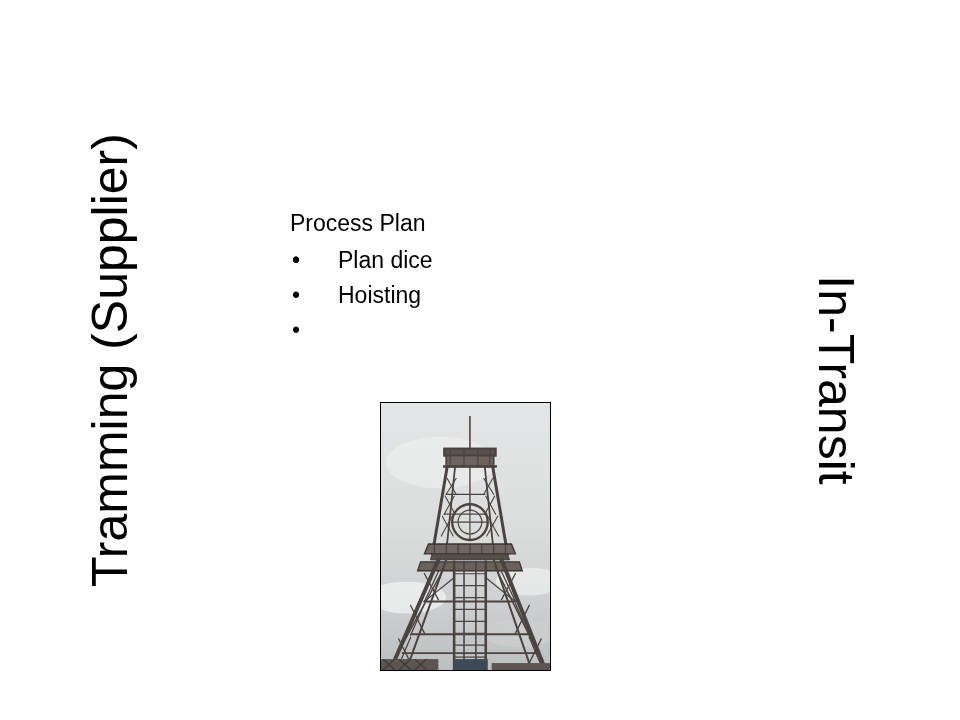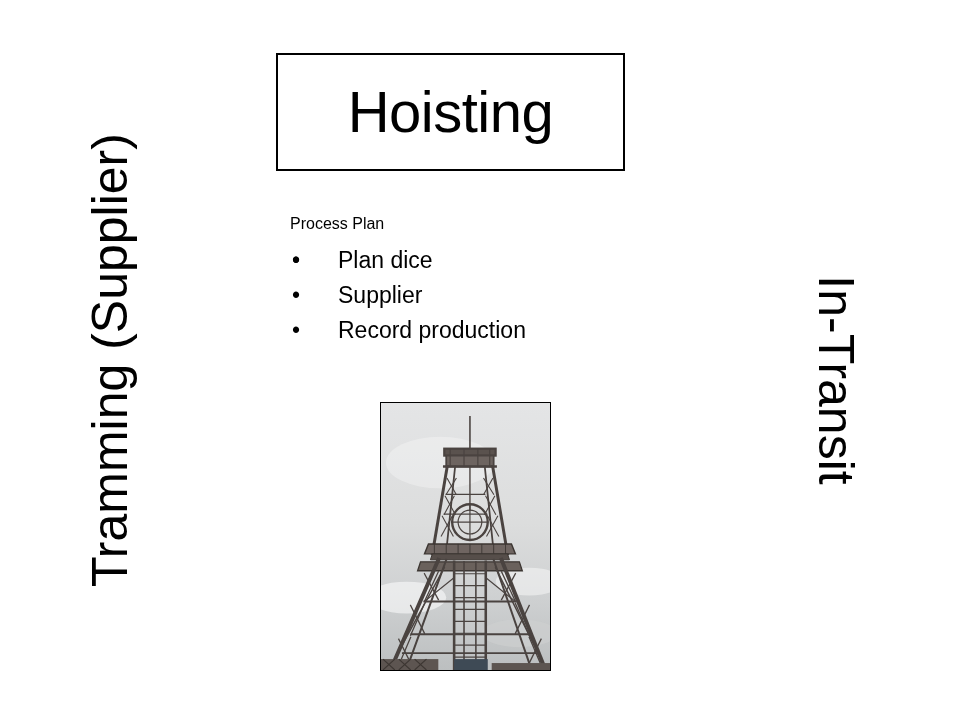--- a/index.html
+++ b/index.html
@@ -44,21 +44,21 @@
   }
 
   
   #process-plan {
     position: absolute;
     left: 290px;
     top: 208px;
     width: 330px;
   }
   #process-plan-heading {
-    font-size: 16px;
+    font-size: 23px;
     font-weight: 400;
     line-height: 31px;
     color: #000000;
     margin: 0 0 4px 0;
     white-space: nowrap;
   }
   ul#process-plan-list {
     list-style: none;
     margin: 0;
     padding: 0;
@@ -129,41 +129,37 @@
     display: block;
     width: 100%;
     height: 100%;
   }
 </style>
 </head>
 <body>
 
 <div id="slide">
 
-  <div id="title-box">
-    <span id="title-text">Hoisting</span>
-  </div>
 
   <div id="process-plan">
     <div id="process-plan-heading">Process Plan</div>
     <ul id="process-plan-list">
       <li>
         <span class="bullet-glyph">•</span>
       </li>
       <li>
         <span class="bullet-glyph">•</span>
         <span>Plan dice</span>
       </li>
       <li>
         <span class="bullet-glyph">•</span>
-        <span>Supplier</span>
-      </li>
-      <li>
-        <span class="bullet-glyph">•</span>
-        <span>Record production</span>
+        <span>Hoisting</span>
+      </li>
+      <li>
+        <span class="bullet-glyph">•</span>
       </li>
     </ul>
   </div>
 
   <div id="lane-label-left" class="lane-label">Tramming (Supplier)</div>
 
   <div id="lane-label-right" class="lane-label">In-Transit</div>
 
   <div id="headframe-photo">
     <svg viewBox="0 0 171 269" preserveAspectRatio="none">

